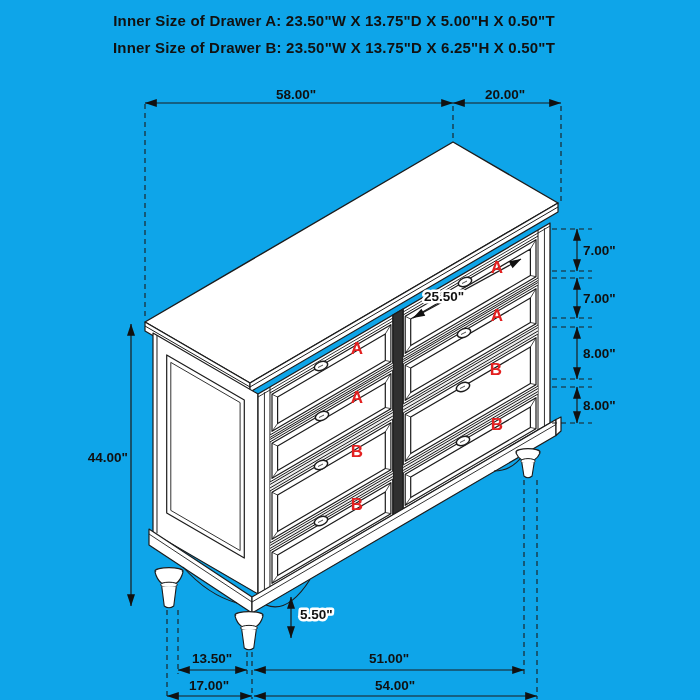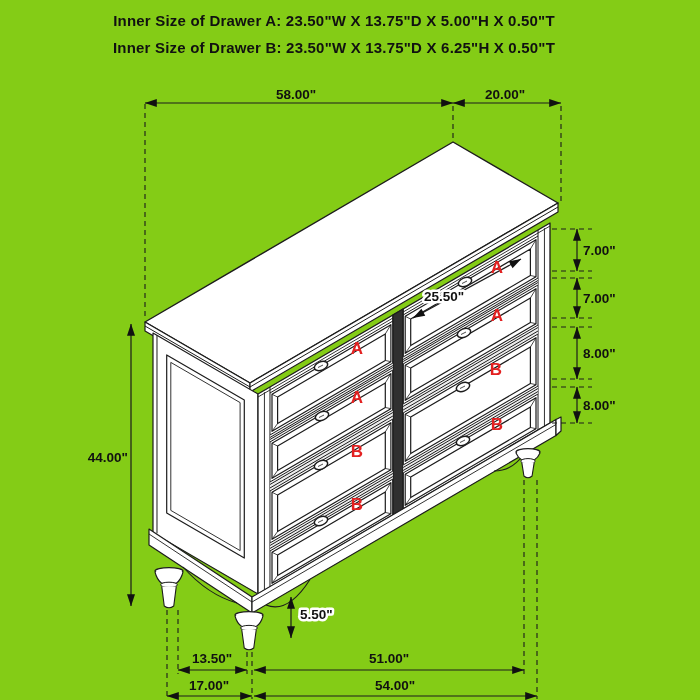--- a/index.html
+++ b/index.html
@@ -1,16 +1,16 @@
 <!DOCTYPE html>
 <html style="--red: #e32121;"><head>
 <meta charset="utf-8">
 <style>
   html,body{margin:0;padding:0;background:#fff;}
-  .stage{position:relative;width:700px;height:700px;background:#84cc16;overflow:hidden;
+  .stage{position:relative;width:700px;height:700px;background:#0ea5e9;overflow:hidden;
          font-family:"Liberation Sans","DejaVu Sans",sans-serif;}
   svg{display:block}
   text{fill:#111;}
   .t-title{font-size:15px;font-weight:bold;letter-spacing:0.2px;}
   .t-dim{font-size:13.5px;font-weight:bold;}
   .t-red{font-size:17px;font-weight:bold;fill:var(--red,#e32121);}
   .halo{paint-order:stroke;stroke:#ffffff;stroke-width:5px;stroke-linejoin:round;}
   .mid{text-anchor:middle}.end{text-anchor:end}
 </style>
 </head>

